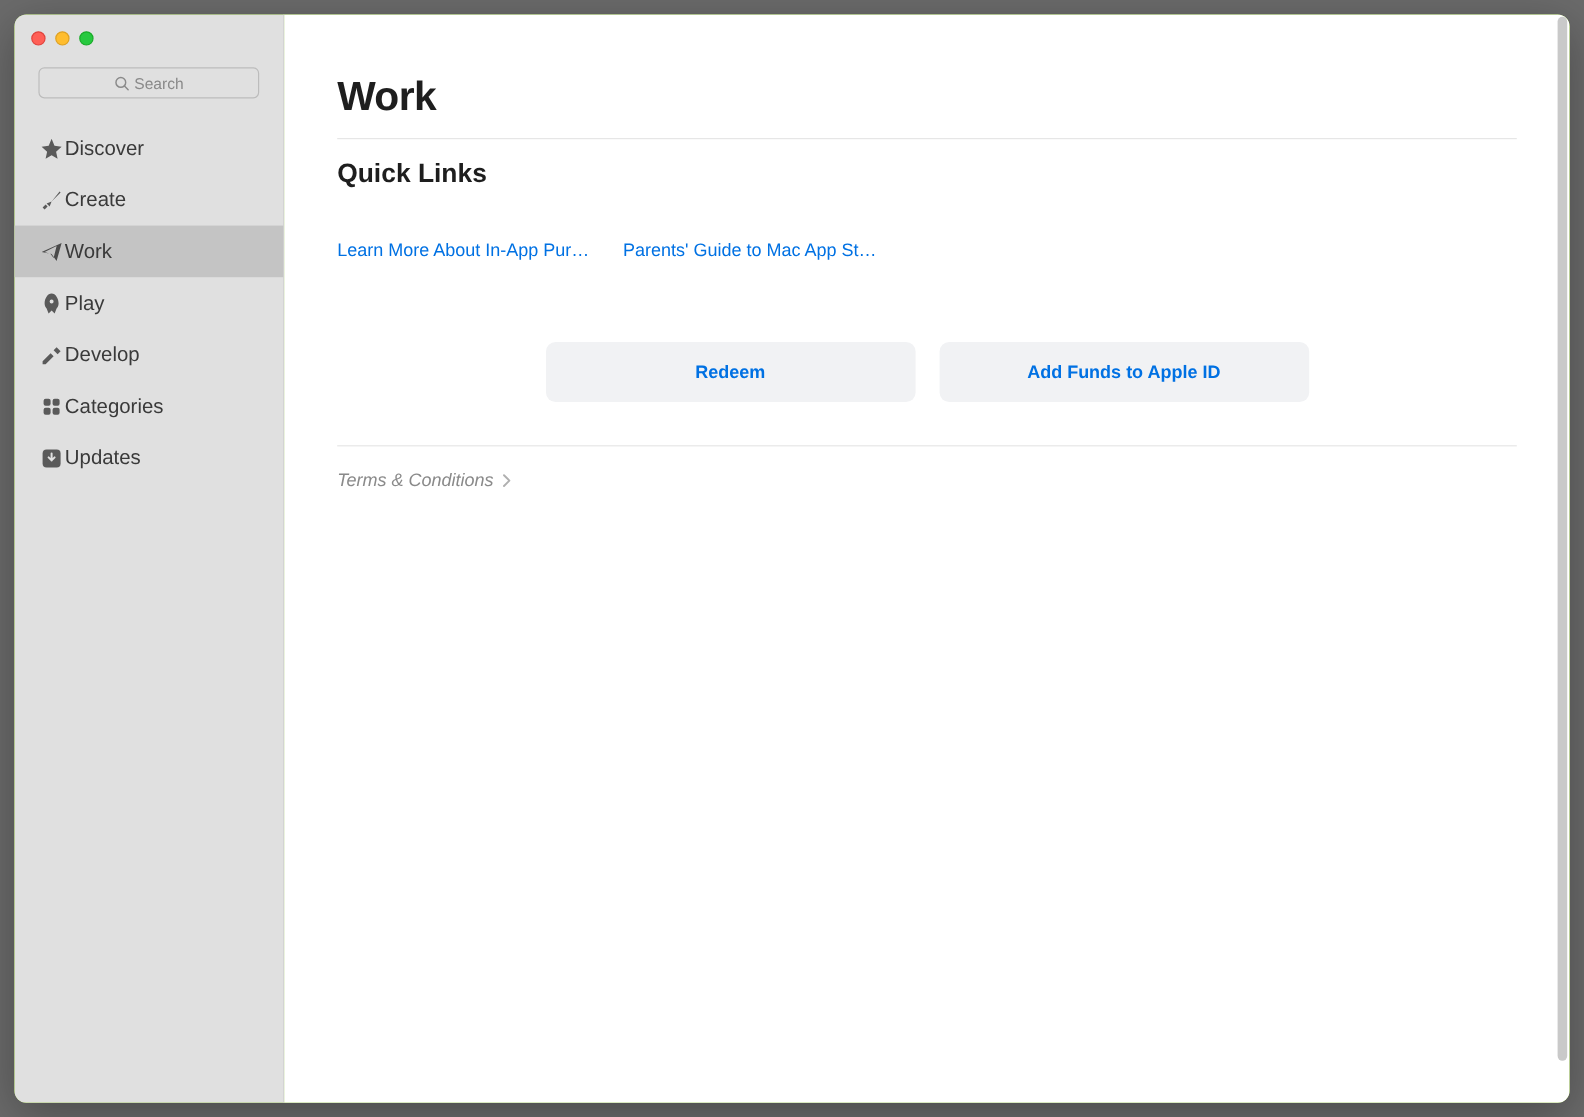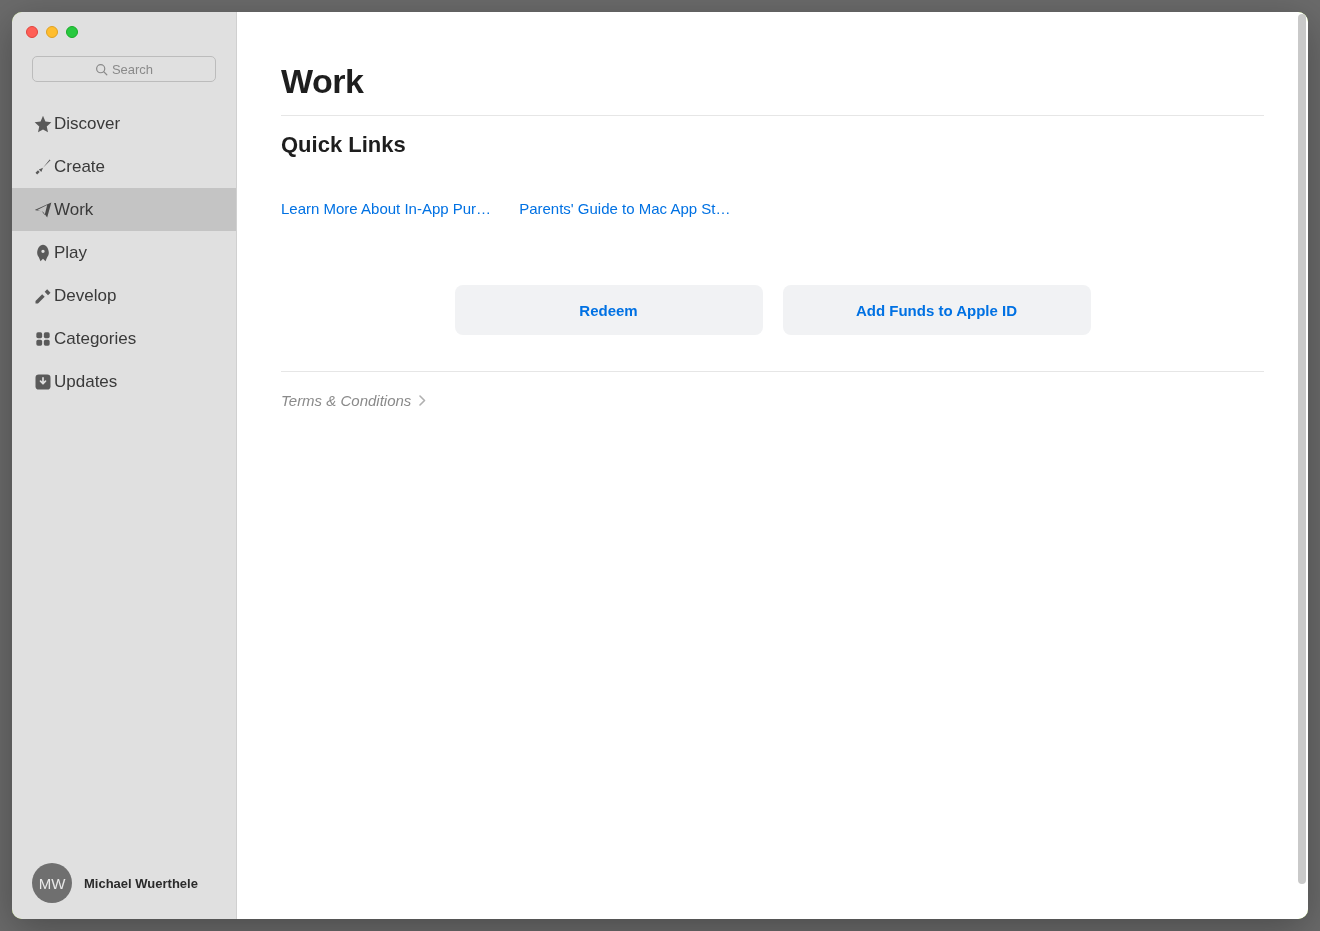--- a/index.html
+++ b/index.html
@@ -274,26 +274,20 @@
         <span class="icon-slot">
           <svg viewBox="0 0 24 24" fill="#5a5a5a">
               <rect x="3" y="3" width="18" height="18" rx="4"></rect>
               <path d="M12 7v7m0 0l-3-3m3 3l3-3" stroke="#e0e0e0" stroke-width="2" fill="none" stroke-linecap="round" stroke-linejoin="round"></path>
             </svg>
         </span>
         <span>Updates</span>
       </div>
     </div>
 
-    <div class="user-row">
-      <div class="avatar">
-        <span>MW</span>
-      </div>
-      <span class="user-name">Michael Wuerthele</span>
-    </div>
   </div>
 
   <div class="main">
     <h1 class="page-title">Work</h1>
     <hr class="divider">
     <h2 class="section-title">Quick Links</h2>
 
     <div class="quick-links">
       <a class="quick-link">Learn More About In-App Pur…</a>
       <a class="quick-link">Parents' Guide to Mac App St…</a>

